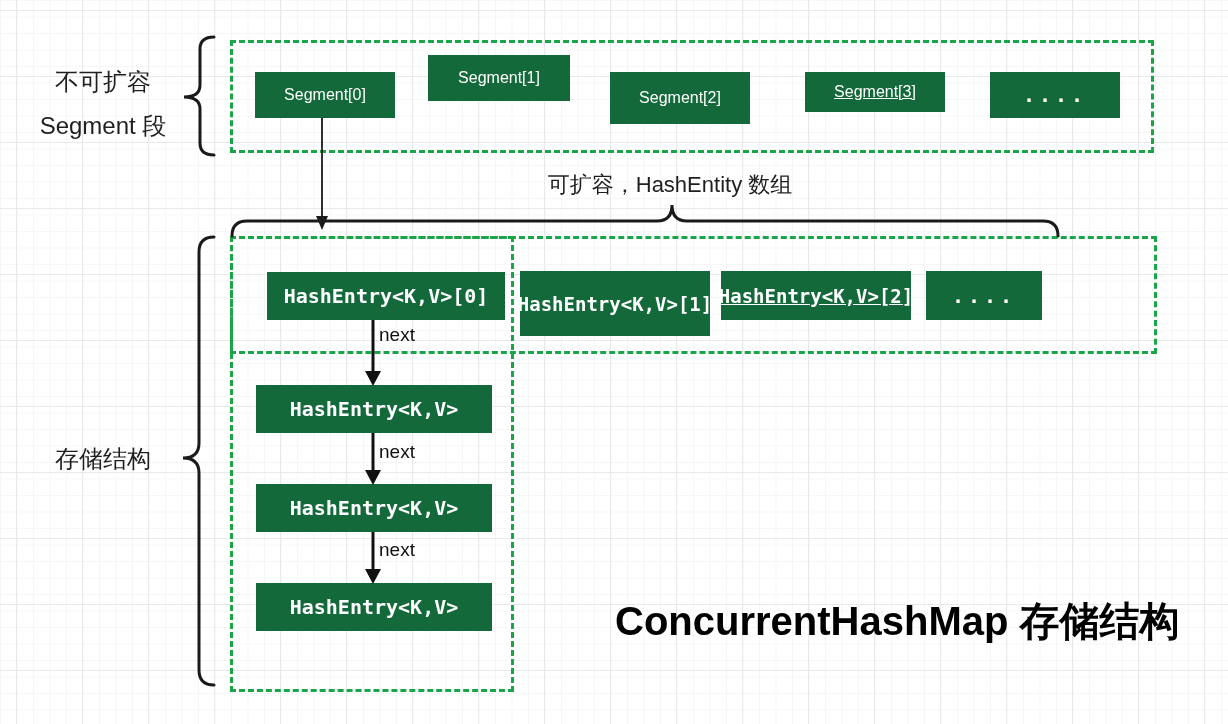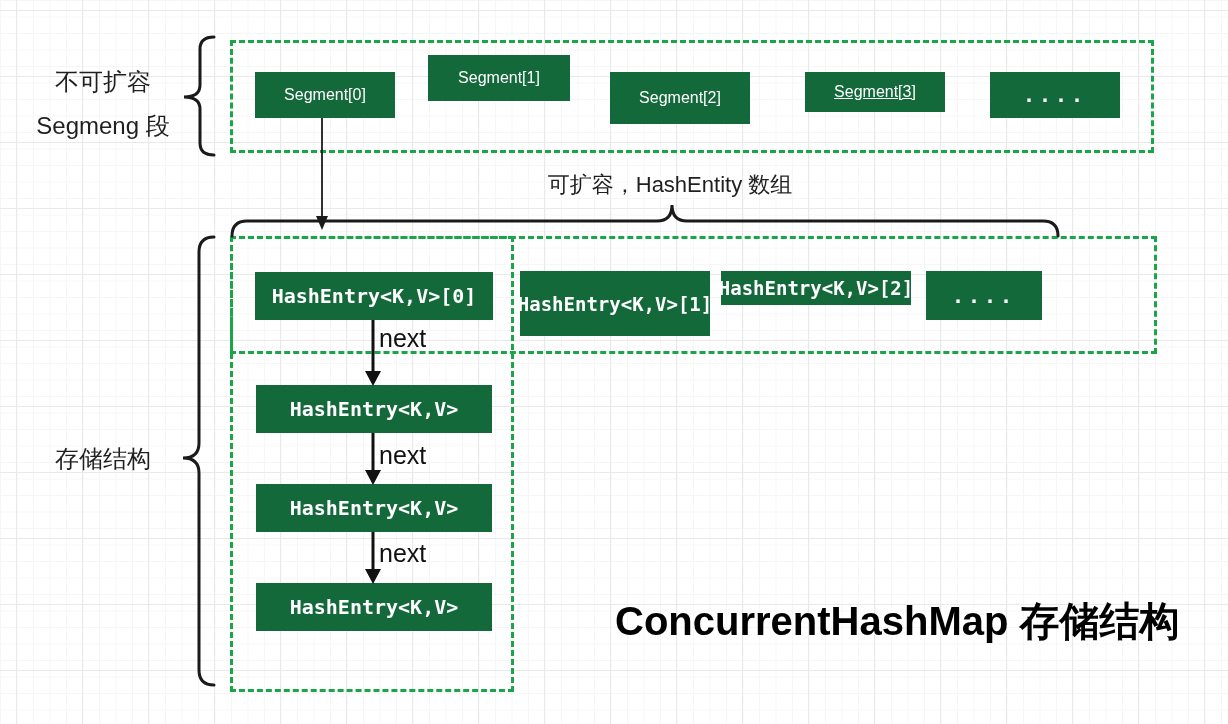--- a/index.html
+++ b/index.html
@@ -45,21 +45,21 @@
   }
   .note-label{
     position:absolute;
     color:#1f1f1f;
     text-align:center;
     font-size:22px;
   }
   .next-label{
     position:absolute;
     color:#111111;
-    font-size:25px;
+    font-size:19px;
   }
   #main-title{
     position:absolute;
     left:615px;top:594px;width:580px;
     text-align:left;
     font-size:40px;
     font-weight:bold;
     color:#000000;
     white-space:nowrap;
   }
@@ -76,36 +76,36 @@
   <div class="dash-rect" style="left:230px;top:40px;width:924px;height:113px;"></div>
   <div class="dash-rect" style="left:230px;top:236px;width:927px;height:118px;"></div>
   <div class="dash-rect" style="left:230px;top:236px;width:284px;height:456px;"></div>
 
   <div class="gbox seg-font" style="left:255px;top:72px;width:140px;height:46px;">Segment[0]</div>
   <div class="gbox seg-font" style="left:428px;top:55px;width:142px;height:46px;">Segment[1]</div>
   <div class="gbox seg-font" style="left:610px;top:72px;width:140px;height:52px;">Segment[2]</div>
   <div class="gbox seg-font" style="left:805px;top:72px;width:140px;height:40px;text-decoration:underline;">Segment[3]</div>
   <div class="gbox dots" style="left:990px;top:72px;width:130px;height:46px;">....</div>
 
-  <div class="gbox mono-font" style="left:255px;top:272px;width:238px;height:48px;text-align:center;">HashEntry&lt;K,V&gt;[0]</div>
+  <div class="gbox mono-font" style="left:267px;top:272px;width:238px;height:48px;text-align:center;">HashEntry&lt;K,V&gt;[0]</div>
   <div class="gbox mono-font-sm" style="left:520px;top:271px;width:190px;height:65px;">HashEntry&lt;K,V&gt;[1]</div>
-  <div class="gbox mono-font-sm" style="left:721px;top:271px;width:190px;height:34px;">HashEntry&lt;K,V&gt;[2]</div>
+  <div class="gbox mono-font-sm" style="left:721px;top:271px;width:190px;height:49px;text-decoration:underline;">HashEntry&lt;K,V&gt;[2]</div>
   <div class="gbox dots" style="left:926px;top:271px;width:116px;height:49px;">....</div>
 
   <div class="gbox mono-font" style="left:256px;top:385px;width:236px;height:48px;">HashEntry&lt;K,V&gt;</div>
   <div class="gbox mono-font" style="left:256px;top:484px;width:236px;height:48px;">HashEntry&lt;K,V&gt;</div>
   <div class="gbox mono-font" style="left:256px;top:583px;width:236px;height:48px;">HashEntry&lt;K,V&gt;</div>
 
   <div class="next-label" style="left:379px;top:324px;">next</div>
   <div class="next-label" style="left:379px;top:441px;">next</div>
   <div class="next-label" style="left:379px;top:539px;">next</div>
 
   <div class="side-label" style="left:18px;top:60px;width:170px;line-height:44px;">
     <div>不可扩容</div>
-    <div>Segmeng 段</div>
+    <div>Segment 段</div>
   </div>
   <div class="note-label" style="left:450px;top:170px;width:440px;">可扩容，HashEntity 数组</div>
   <div class="side-label" style="left:18px;top:443px;width:170px;">存储结构</div>
 
   <div id="main-title">ConcurrentHashMap 存储结构</div>
 
   <svg class="overlay" width="1228" height="724" viewBox="0 0 1228 724">
 
     <path d="M214 37 Q200 37 200 49 L200 85 Q200 97 184 97 Q200 97 200 109 L200 143 Q200 155 214 155" fill="none" stroke="#1a1a1a" stroke-width="3" stroke-linecap="round"></path>
 

